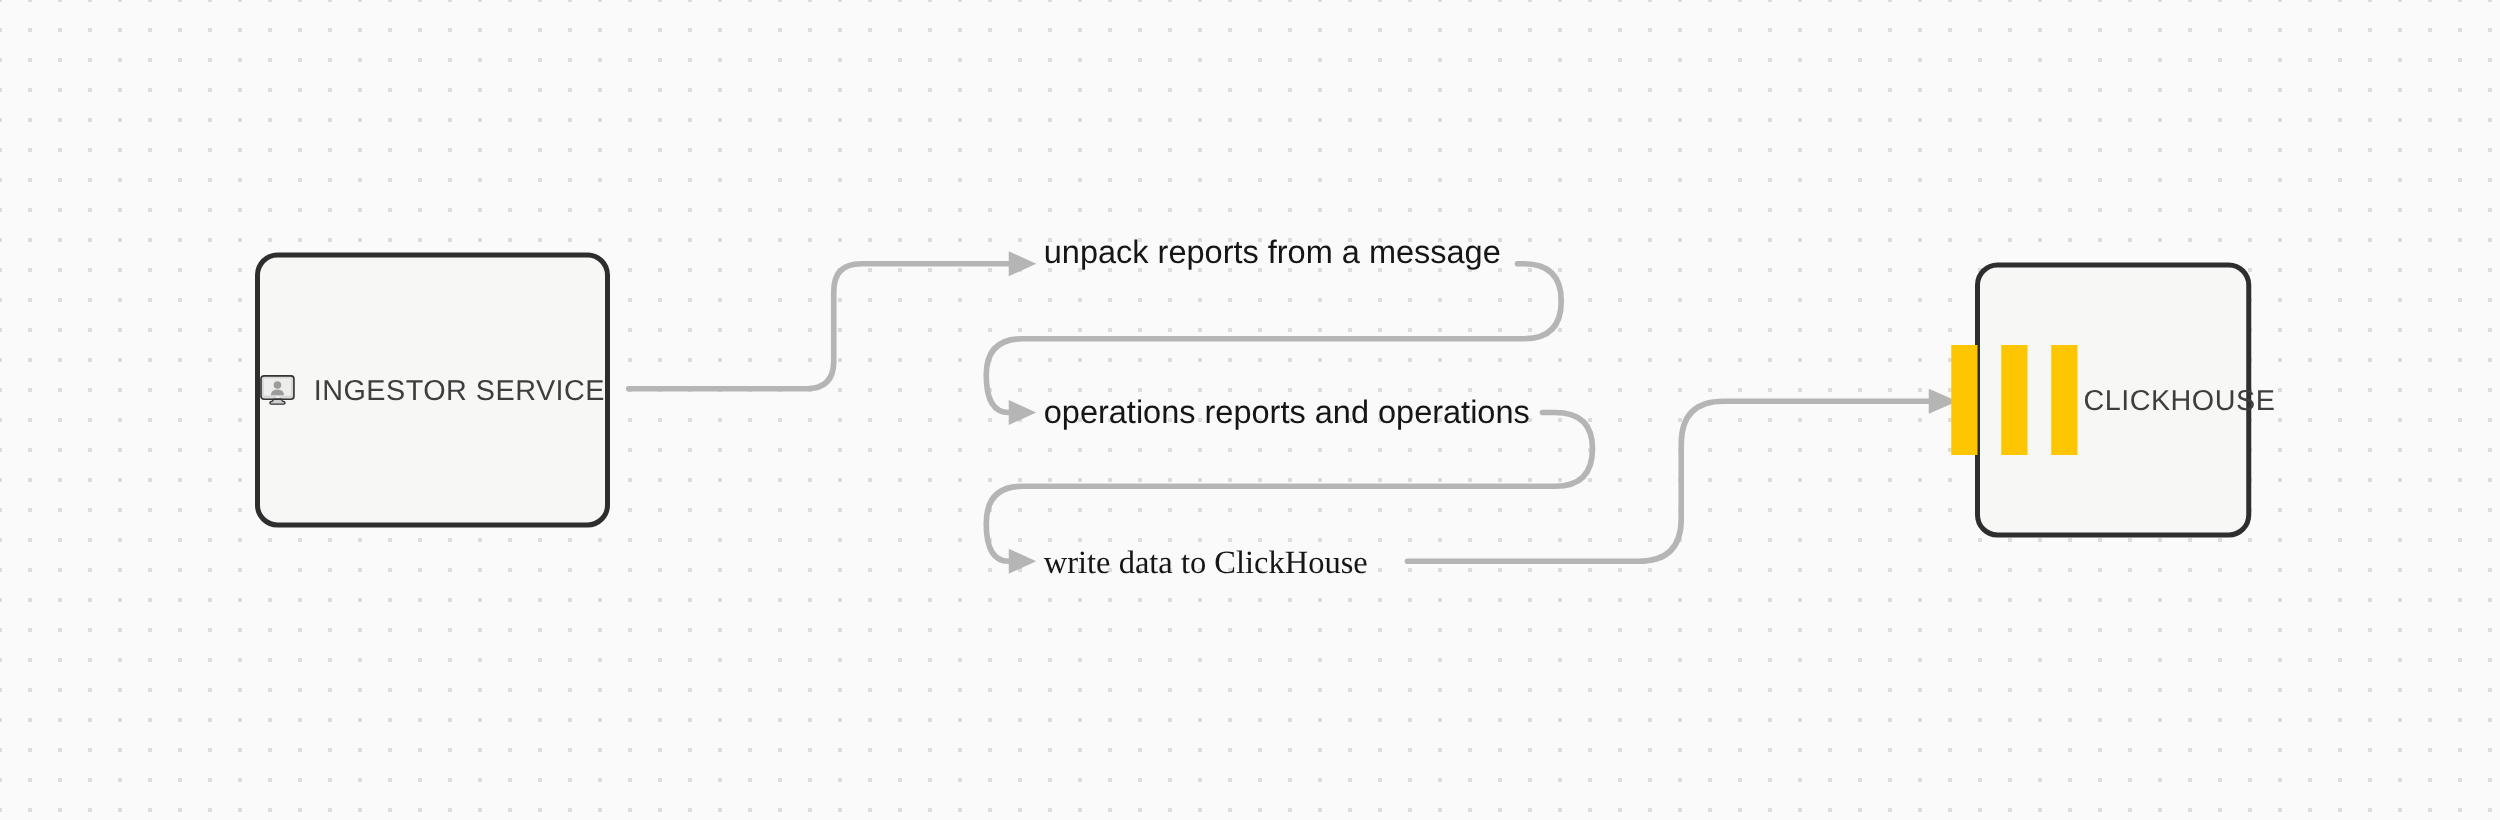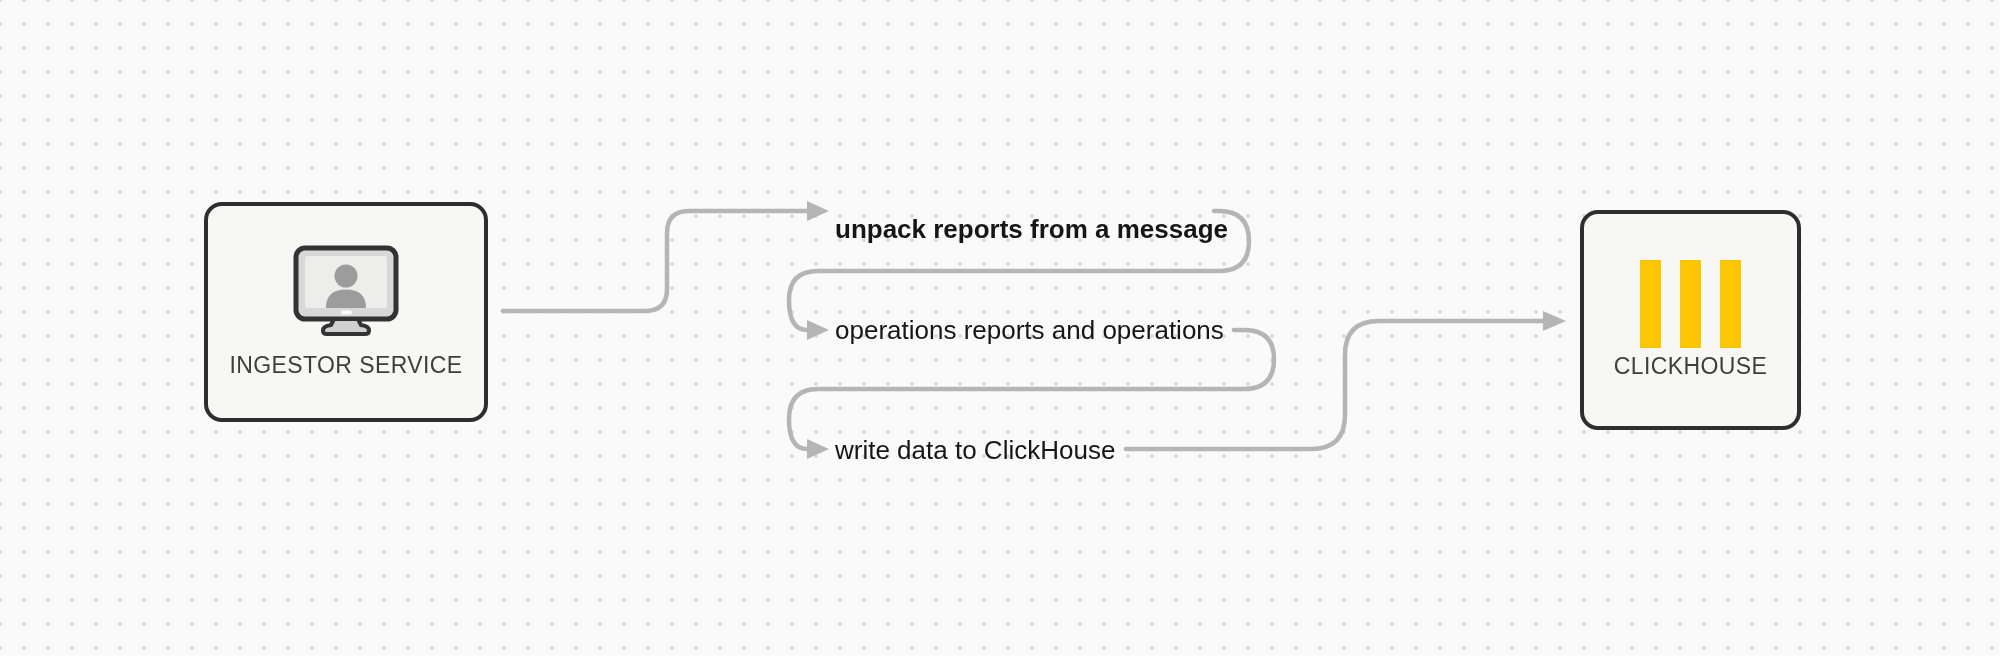--- a/index.html
+++ b/index.html
@@ -41,21 +41,21 @@
     stroke-linecap: round;
     stroke-linejoin: round;
   }
   .arrowhead { fill: var(--connector-gray); stroke: none; }
   .node {
     position: absolute;
     background: var(--node-fill);
     border: 4px solid var(--node-border);
     border-radius: 18px;
     display: flex;
-    flex-direction: column;
+    flex-direction: row;
     align-items: center;
     justify-content: center;
   }
   .node-ingestor { left: 204px; top: 202px; width: 284px; height: 220px; gap: 15px; }
   .node-clickhouse { left: 1580px; top: 210px; width: 221px; height: 220px; gap: 5px; }
   .node-label {
     font-size: 23px;
     letter-spacing: 0.4px;
     color: var(--node-label-text);
     white-space: nowrap;
@@ -67,23 +67,23 @@
     display: inline-block;
   }
   .step-label {
     position: absolute;
     left: 835px;
     transform: translateY(-50%);
     font-size: 26px;
     color: var(--step-text);
     white-space: nowrap;
   }
-  .step-1 { top: 229px; font-weight: bold; }
+  .step-1 { top: 202px; }
   .step-2 { top: 330px; }
-  .step-3 { top: 450px; }
+  .step-3 { top: 450px; font-family: Liberation Serif, serif; }
   .mon-body { fill: #d8d8d8; stroke: #333333; stroke-width: 5; }
   .mon-screen { fill: #ededec; }
   .mon-person { fill: var(--icon-person-gray); }
   .mon-pill { fill: #fbfbfb; }
   .mon-stand { fill: #d0d0d0; stroke: #333333; stroke-width: 4; stroke-linejoin: round; }
 </style>
 </head>
 <body>
 
 <div class="canvas">

